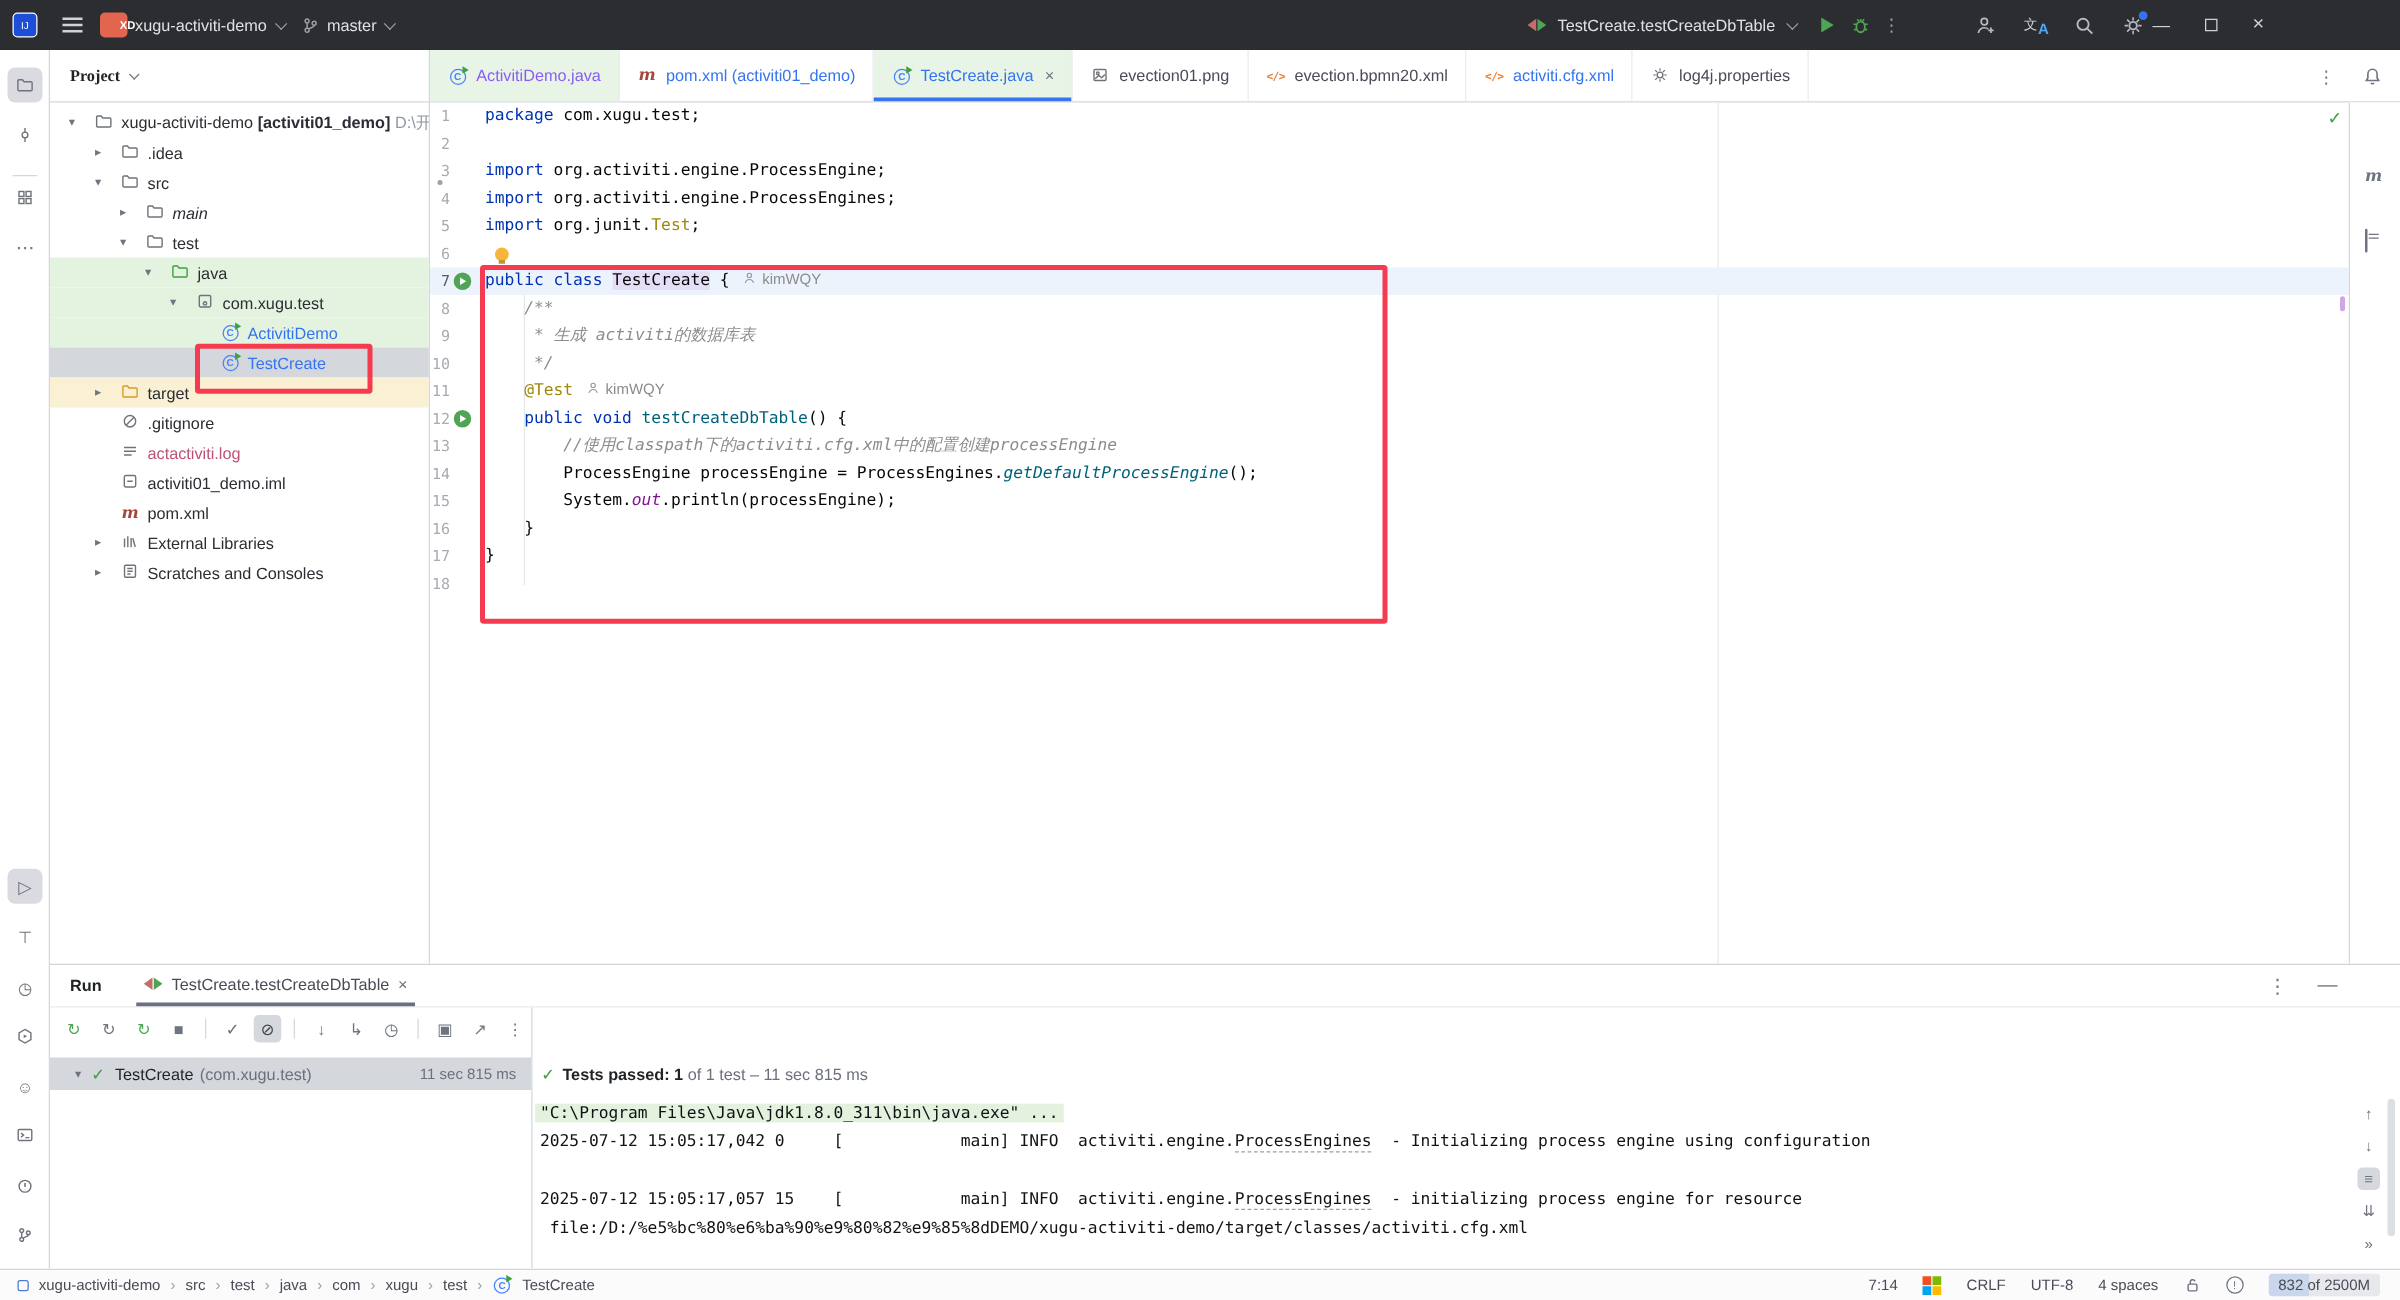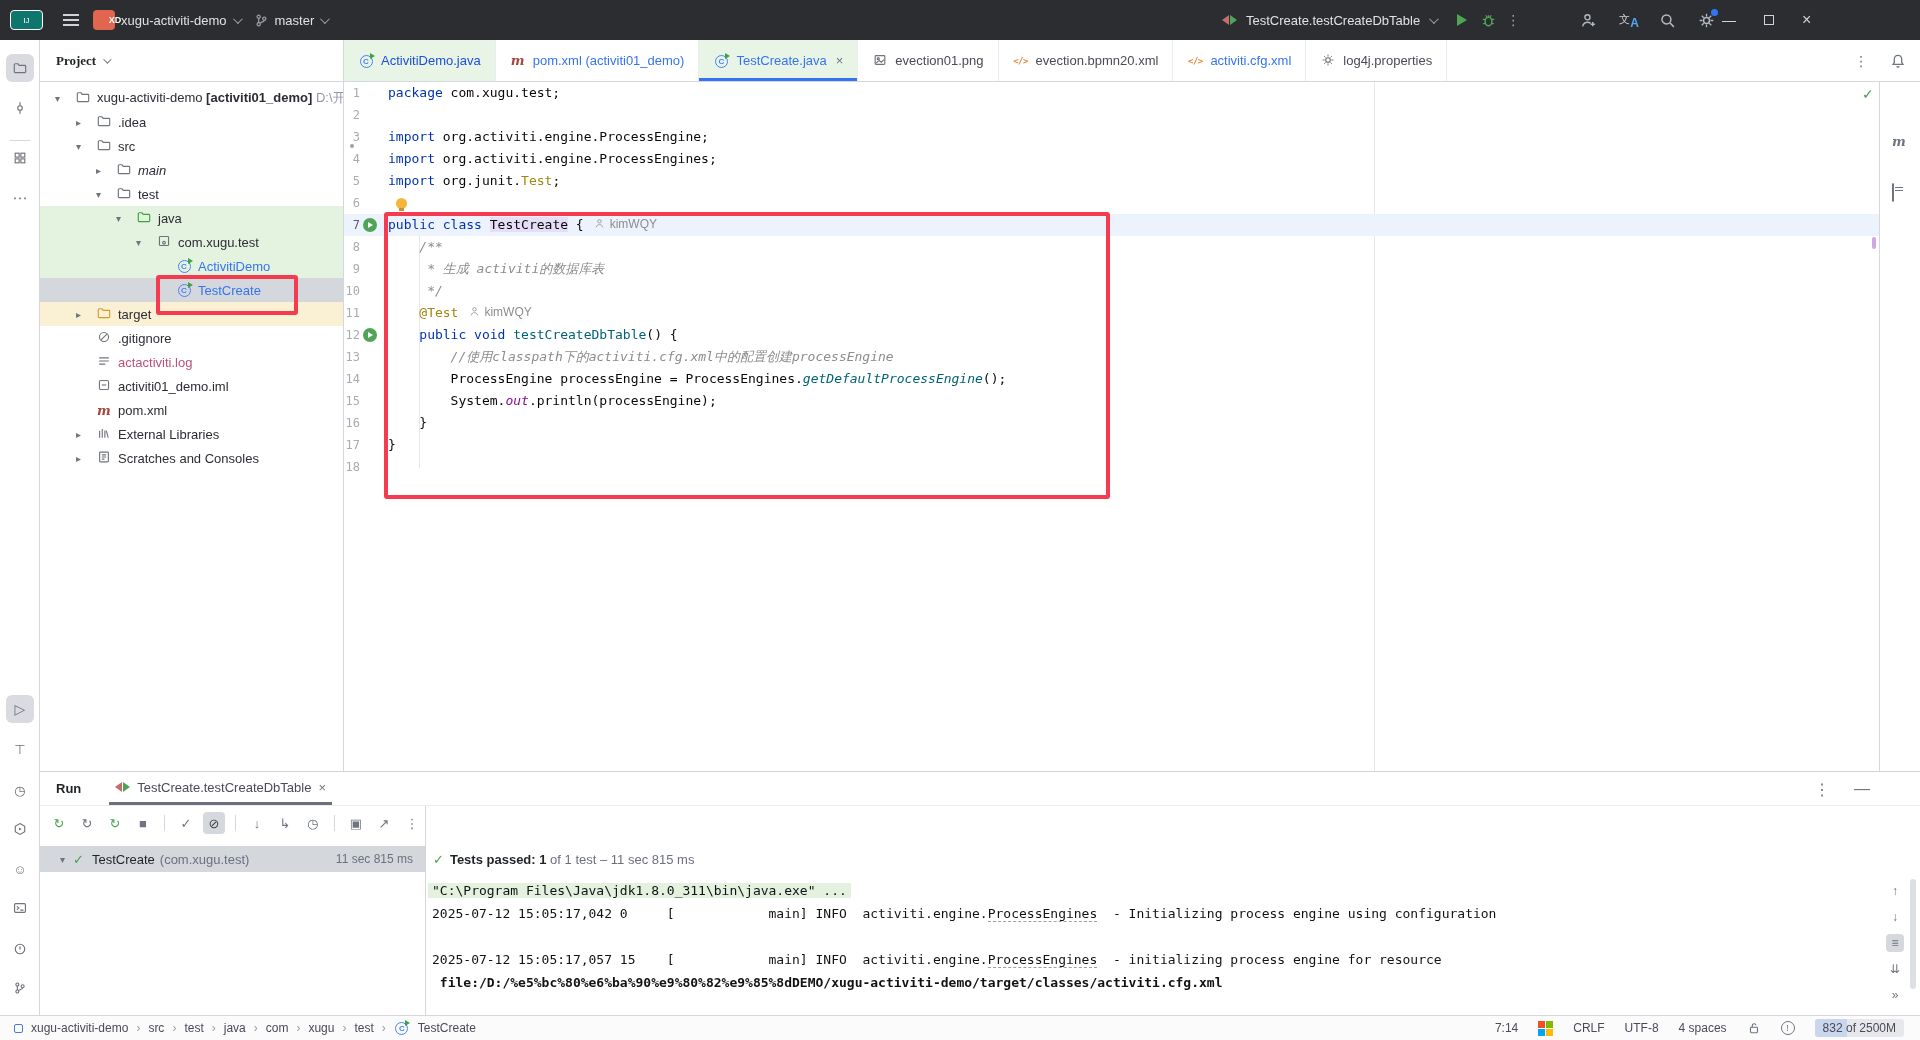--- a/index.html
+++ b/index.html
@@ -1,21 +1,21 @@
 <!DOCTYPE html>
 <html><head>
 <meta charset="utf-8">
 <style>
   * { box-sizing: border-box; margin: 0; padding: 0; }
   html,body { width:1920px; height:1040px; overflow:hidden; font-family:"Liberation Sans",sans-serif; background:#fff; position:relative; }
 
   
   #titlebar { position:absolute; left:0; top:0; width:1920px; height:40px; background:#2b2d30; display:flex; align-items:center; color:#dfe1e5; font-size:13px; }
   .tb-item { display:flex; align-items:center; gap:6px; margin-left:14px; }
-  .idea-logo { width:33px; height:20px; border-radius:4px; background:#0f766e; border:1.6px solid #fff; color:#fff; font-size:8px; font-weight:normal; display:flex; align-items:center; justify-content:center; margin-left:10px; }
+  .idea-logo { width:20px; height:20px; border-radius:4px; background:#1d4ed8; border:1.6px solid #fff; color:#fff; font-size:8px; font-weight:normal; display:flex; align-items:center; justify-content:center; margin-left:10px; }
   .hamburger { width:16px; height:12px; display:flex; flex-direction:column; justify-content:space-between; margin-left:20px; }
   .hamburger i { height:1.6px; background:#cfd2d9; }
   .xd-badge { width:20px; height:20px; border-radius:4px; background:#e2654f; color:#fff; font-weight:bold; font-size:9px; display:flex; align-items:center; justify-content:center;padding-left:22px; }
   .chev { width:7px; height:7px; border-right:1.5px solid #9da0a8; border-bottom:1.5px solid #9da0a8; transform:rotate(45deg) translateY(-2px); display:inline-block; }
   .tb-run { position:absolute; left:1222px; top:0; height:40px; display:flex; align-items:center; gap:9px; }
   .tri-l { width:0; height:0; border-top:5px solid transparent; border-bottom:5px solid transparent; border-right:7px solid #c56d6d; display:inline-block;}
   .tri-r { width:0; height:0; border-top:5px solid transparent; border-bottom:5px solid transparent; border-left:7px solid #4fa555; display:inline-block;}
   .play-tri { width:0; height:0; border-top:6px solid transparent; border-bottom:6px solid transparent; border-left:10px solid #4fa555; display:inline-block; }
   .tb-dots { color:#9da0a8; font-size:14px; }
   .tb-right { position:absolute; left:1580px; top:0; height:40px; display:flex; align-items:center; gap:22px; color:#b6bac3; }
@@ -426,21 +426,21 @@
       </div>
     </div>
 </section>
 
 <section id="editor-zone">
   <div id="tabbar">
     <span style="display:contents" id="tabs-holder"><span class="tab bg-green">
           <span><span class="ic">
               <span class="cls-ic">C</span>
             </span></span>
-          <span style="color: #1d4ed8;">ActivitiDemo.java</span>
+          <span style="color: #8b5cf6;">ActivitiDemo.java</span>
         </span><span class="tab">
           <span><span class="ic">
               <span class="maven-ic">m</span>
             </span></span>
           <span style="color: rgb(53, 116, 240);">pom.xml (activiti01_demo)</span>
         </span><span class="tab bg-green selected">
           <span><span class="ic">
               <span class="cls-ic">C</span>
             </span></span>
           <span style="color: rgb(53, 116, 240);">TestCreate.java</span>
@@ -619,21 +619,21 @@
   </div>
   <div class="rp-vdiv"></div>
   <div class="status-line">
     <span style="color:#43a047;">✓</span>
     <span><span class="sb">Tests passed: 1</span><span class="sg"> of 1 test – 11 sec 815 ms</span></span>
   </div>
   <div id="console">
       <div class="cline" style="top: 0px;"><span class="chip"><span>"C:\Program Files\Java\jdk1.8.0_311\bin\java.exe" ...</span></span></div>
       <div class="cline" style="top: 23px;"><span>2025-07-12 15:05:17,042 0     [            main] INFO  activiti.engine.</span><span class="u">ProcessEngines</span><span>  - Initializing process engine using configuration</span></div>
       <div class="cline" style="top: 69px;"><span>2025-07-12 15:05:17,057 15    [            main] INFO  activiti.engine.</span><span class="u">ProcessEngines</span><span>  - initializing process engine for resource</span></div>
-      <div class="cline" style="top: 92px; font-weight: bold;"><span> file:/D:/%e5%bc%80%e6%ba%90%e9%80%82%e9%85%8dDEMO/xugu-activiti-demo/target/classes/activiti.cfg.xml</span></div>
+      <div class="cline" style="top: 92px;"><span> file:/D:/%e5%bc%80%e6%ba%90%e9%80%82%e9%85%8dDEMO/xugu-activiti-demo/target/classes/activiti.cfg.xml</span></div>
     </div>
   <div class="console-controls" id="console-controls">
       <span class="cc-ic">↑</span>
       <span class="cc-ic">↓</span>
       <span class="cc-ic sel">≡</span>
       <span class="cc-ic">⇊</span>
       <span class="cc-ic">»</span>
     </div>
   <div class="console-scrollbar"></div>
 </section>

